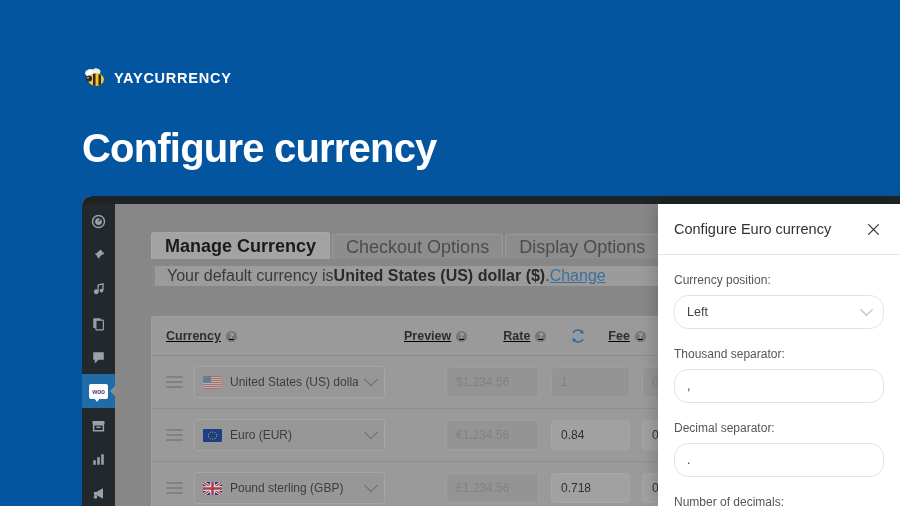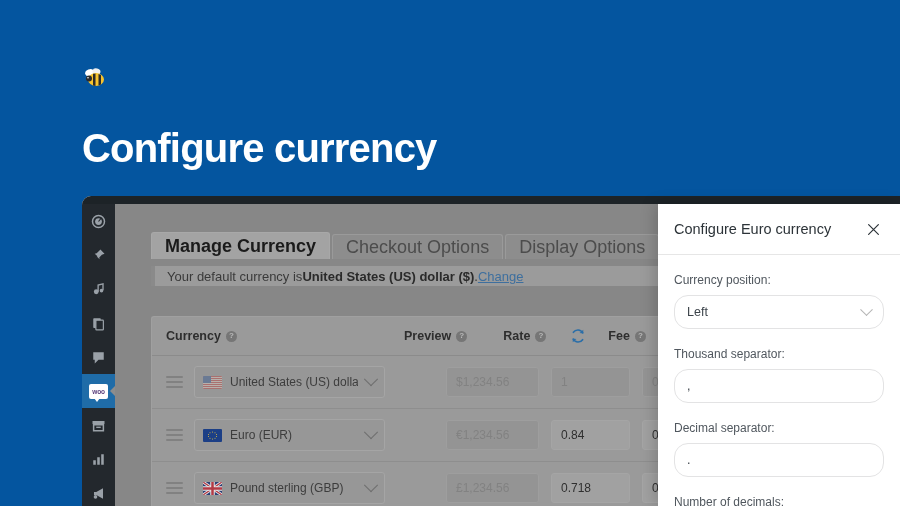--- a/index.html
+++ b/index.html
@@ -167,21 +167,21 @@
     position: absolute;
     left: 36px;
     top: 62px;
     right: 0;
     height: 20px;
     background: #9b9b9b;
     border-left: 4px solid #8a8a8a;
     display: flex;
     align-items: center;
     padding-left: 12px;
-    font-size: 13px;
+    font-size: 16px;
     color: #3a3a3a;
     gap: 0;
   }
   .notice b { font-weight: bold; color: #2a2a2a; }
   .notice a { color: #3e6f9e; text-decoration: underline; }
 
   
   .ctable {
     position: absolute;
     left: 36px;
@@ -193,20 +193,21 @@
     border-right: none;
     border-bottom: none;
     border-radius: 3px 0 0 0;
   }
   .thead {
     display: flex;
     align-items: center;
     height: 38px;
     border-bottom: 1px solid #8b8b8b;
     padding-left: 14px;
+    text-decoration: underline;
   }
   .th {
     font-size: 12.5px;
     font-weight: bold;
     color: #2e2e2e;
     display: flex;
     align-items: center;
     gap: 5px;
   }
   .help-dot {
@@ -359,20 +360,21 @@
   <div class="hero-logo">
     <svg class="bee-icon" viewBox="0 0 46 40">
       <ellipse cx="13" cy="9" rx="9" ry="6.5" fill="#ffffff" transform="rotate(-22 13 9)"></ellipse>
       <ellipse cx="27" cy="7" rx="8" ry="6" fill="#f0f0f0" transform="rotate(14 27 7)"></ellipse>
       <ellipse cx="26" cy="23" rx="16" ry="13" fill="#f7c32e"></ellipse>
       <path d="M20 12 L20 35 L25 36 L25 11 Z" fill="#2b2b2b"></path>
       <path d="M31 12 L31 35 L36 33 L36 14 Z" fill="#2b2b2b"></path>
       <circle cx="12" cy="21" r="6" fill="#2b2b2b"></circle>
       <circle cx="10" cy="19.5" r="1.6" fill="#ffffff"></circle>
     </svg>
+    <div class="logo-word">YAYCURRENCY</div>
   </div>
 
   <h1 class="hero-title">Configure currency</h1>
 
   <div class="admin-card">
     <div class="admin-bar"></div>
 
     <div class="admin-sidebar">
       <div class="side-item">
         <svg width="15" height="15" viewBox="0 0 20 20">

